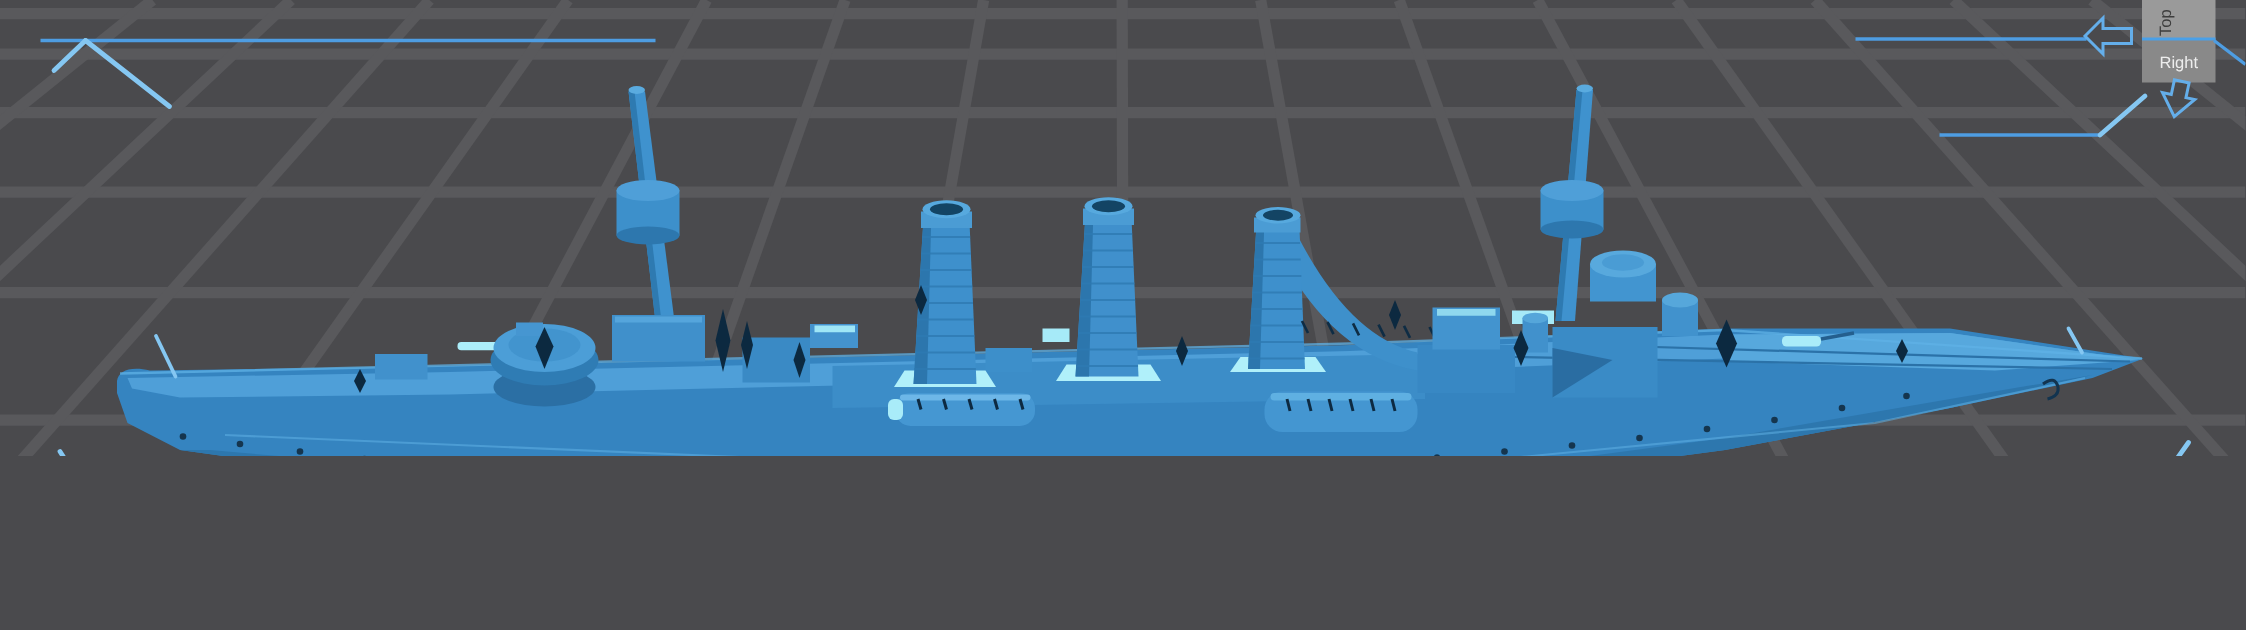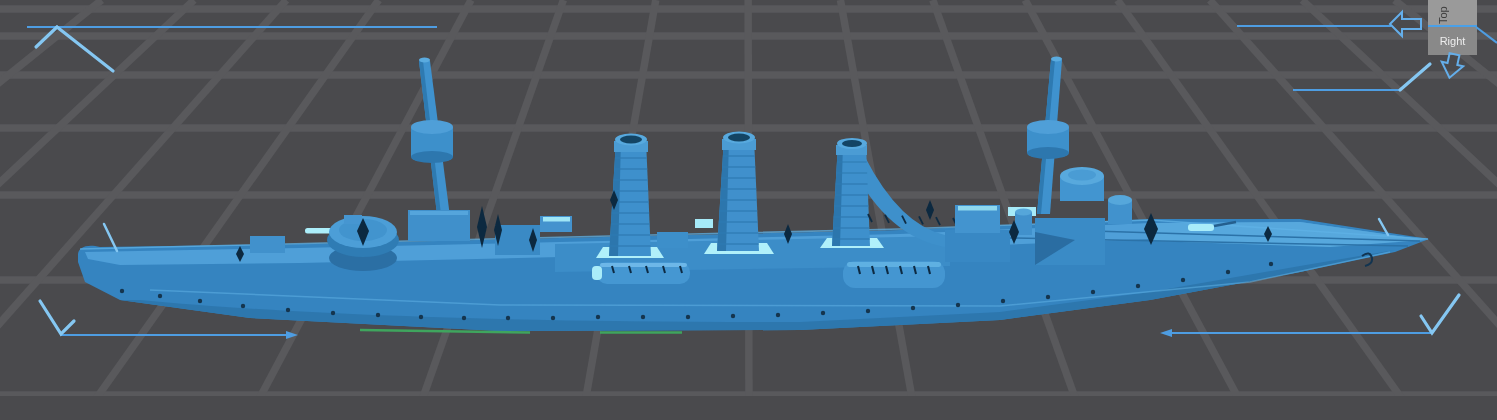--- a/index.html
+++ b/index.html
@@ -1,16 +1,16 @@
 <!DOCTYPE html>
 <html><head>
 <meta charset="utf-8">
 <style>
   html,body{margin:0;padding:0;background:#4a4a4d;}
-  #viewport{position:relative;width:1497px;height:396px;overflow:hidden;
+  #viewport{position:relative;width:1497px;height:304px;overflow:hidden;
     font-family:"Liberation Sans",sans-serif;}
   svg{display:block}
   text{font-family:"Liberation Sans",sans-serif;}
 </style>
 </head>
 <body>
 
 <div id="viewport">
 <svg width="1497" height="420" viewBox="0 0 1497 420" xmlns="http://www.w3.org/2000/svg">
 

